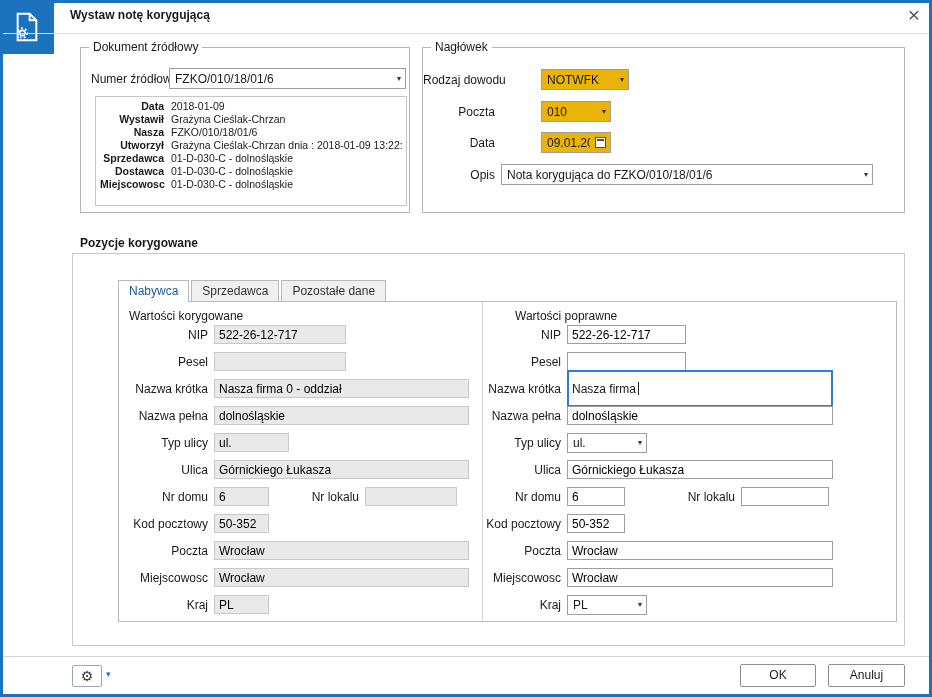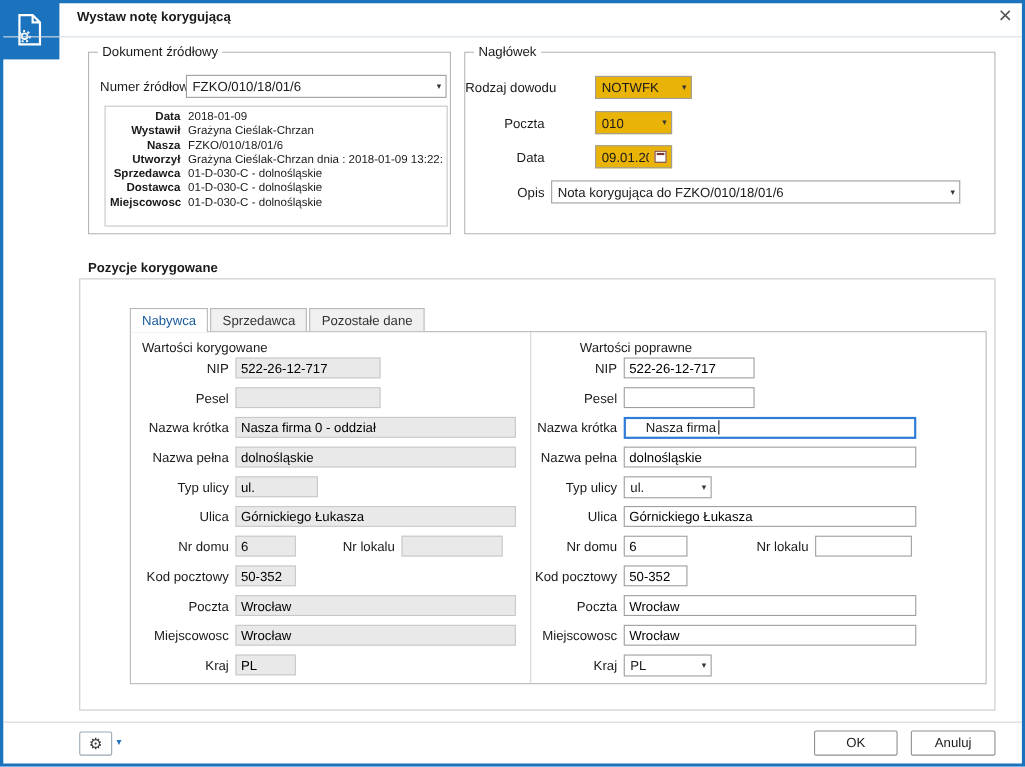--- a/index.html
+++ b/index.html
@@ -59,22 +59,22 @@
   .prow.r { left:362px; }
   .prow.l .lab { width:83px; }
   .prow.r .lab { width:80px; }
   .lab { font-size:12px; text-align:right; margin-right:6px; white-space:nowrap; flex:0 0 auto; }
   .lab2l { width:90px; font-size:12px; text-align:right; margin-right:6px; white-space:nowrap; flex:0 0 auto; }
   .lab2r { width:110px; font-size:12px; text-align:right; margin-right:6px; white-space:nowrap; flex:0 0 auto; }
 
   .tfield { height:19px; border:1px solid #9e9e9e; background:#fff; font-family:"Liberation Sans",sans-serif;
             font-size:12px; padding:0 4px; color:#000000; }
   .ro { background:#e9e9e9; border-color:#c8c8c8; }
-  .focusbox { height:20px; border:2px solid #2f7cd6; background:#fff; display:flex; align-items:center;
-              font-size:12px; padding:0 18px; }
+  .focusbox { height:37px; border:2px solid #2f7cd6; background:#fff; display:flex; align-items:center;
+              font-size:12px; padding:0 3px; }
   .caret { width:1px; height:13px; background:#222; margin-left:2px; flex:0 0 auto; }
 
   
   .footer-divider { position:absolute; left:3px; top:656px; width:926px; height:1px; background:#d6d6d6; }
   .gear-btn { position:absolute; left:72px; top:665px; width:30px; height:22px; border:1px solid #9aa7b5;
               background:#fff; border-radius:2px; display:flex; align-items:center; justify-content:center;
               font-size:14px; color:#3a3a3a; cursor:pointer; }
   .gear-chevron { position:absolute; left:106px; top:669px; font-size:9px; color:#1b72bd; cursor:pointer; }
   .btn { position:absolute; height:23px; border:1px solid #8f8f8f; background:#fff; border-radius:2px;
          font-size:12px; text-align:center; line-height:21px; cursor:pointer; }
@@ -177,21 +177,21 @@
 
   <div class="tabs">
     <div class="tab active">Nabywca</div>
     <div class="tab">Sprzedawca</div>
     <div class="tab">Pozostałe dane</div>
   </div>
 
   <div class="tabpanel">
     <div class="vdivider"></div>
     <div class="coltitle" style="left:10px;">Wartości korygowane</div>
-    <div class="coltitle" style="left:408px;">Wartości poprawne</div>
+    <div class="coltitle" style="left:396px;">Wartości poprawne</div>
 
     <div class="prow l" style="top:22px;">
       <span class="lab">NIP</span>
       <input class="tfield ro" style="width: 132px;" readonly="" value="522-26-12-717">
     </div>
     <div class="prow l" style="top:49px;">
       <span class="lab">Pesel</span>
       <input class="tfield ro" style="width: 132px;" readonly="" value="">
     </div>
     <div class="prow l" style="top:76px;">

